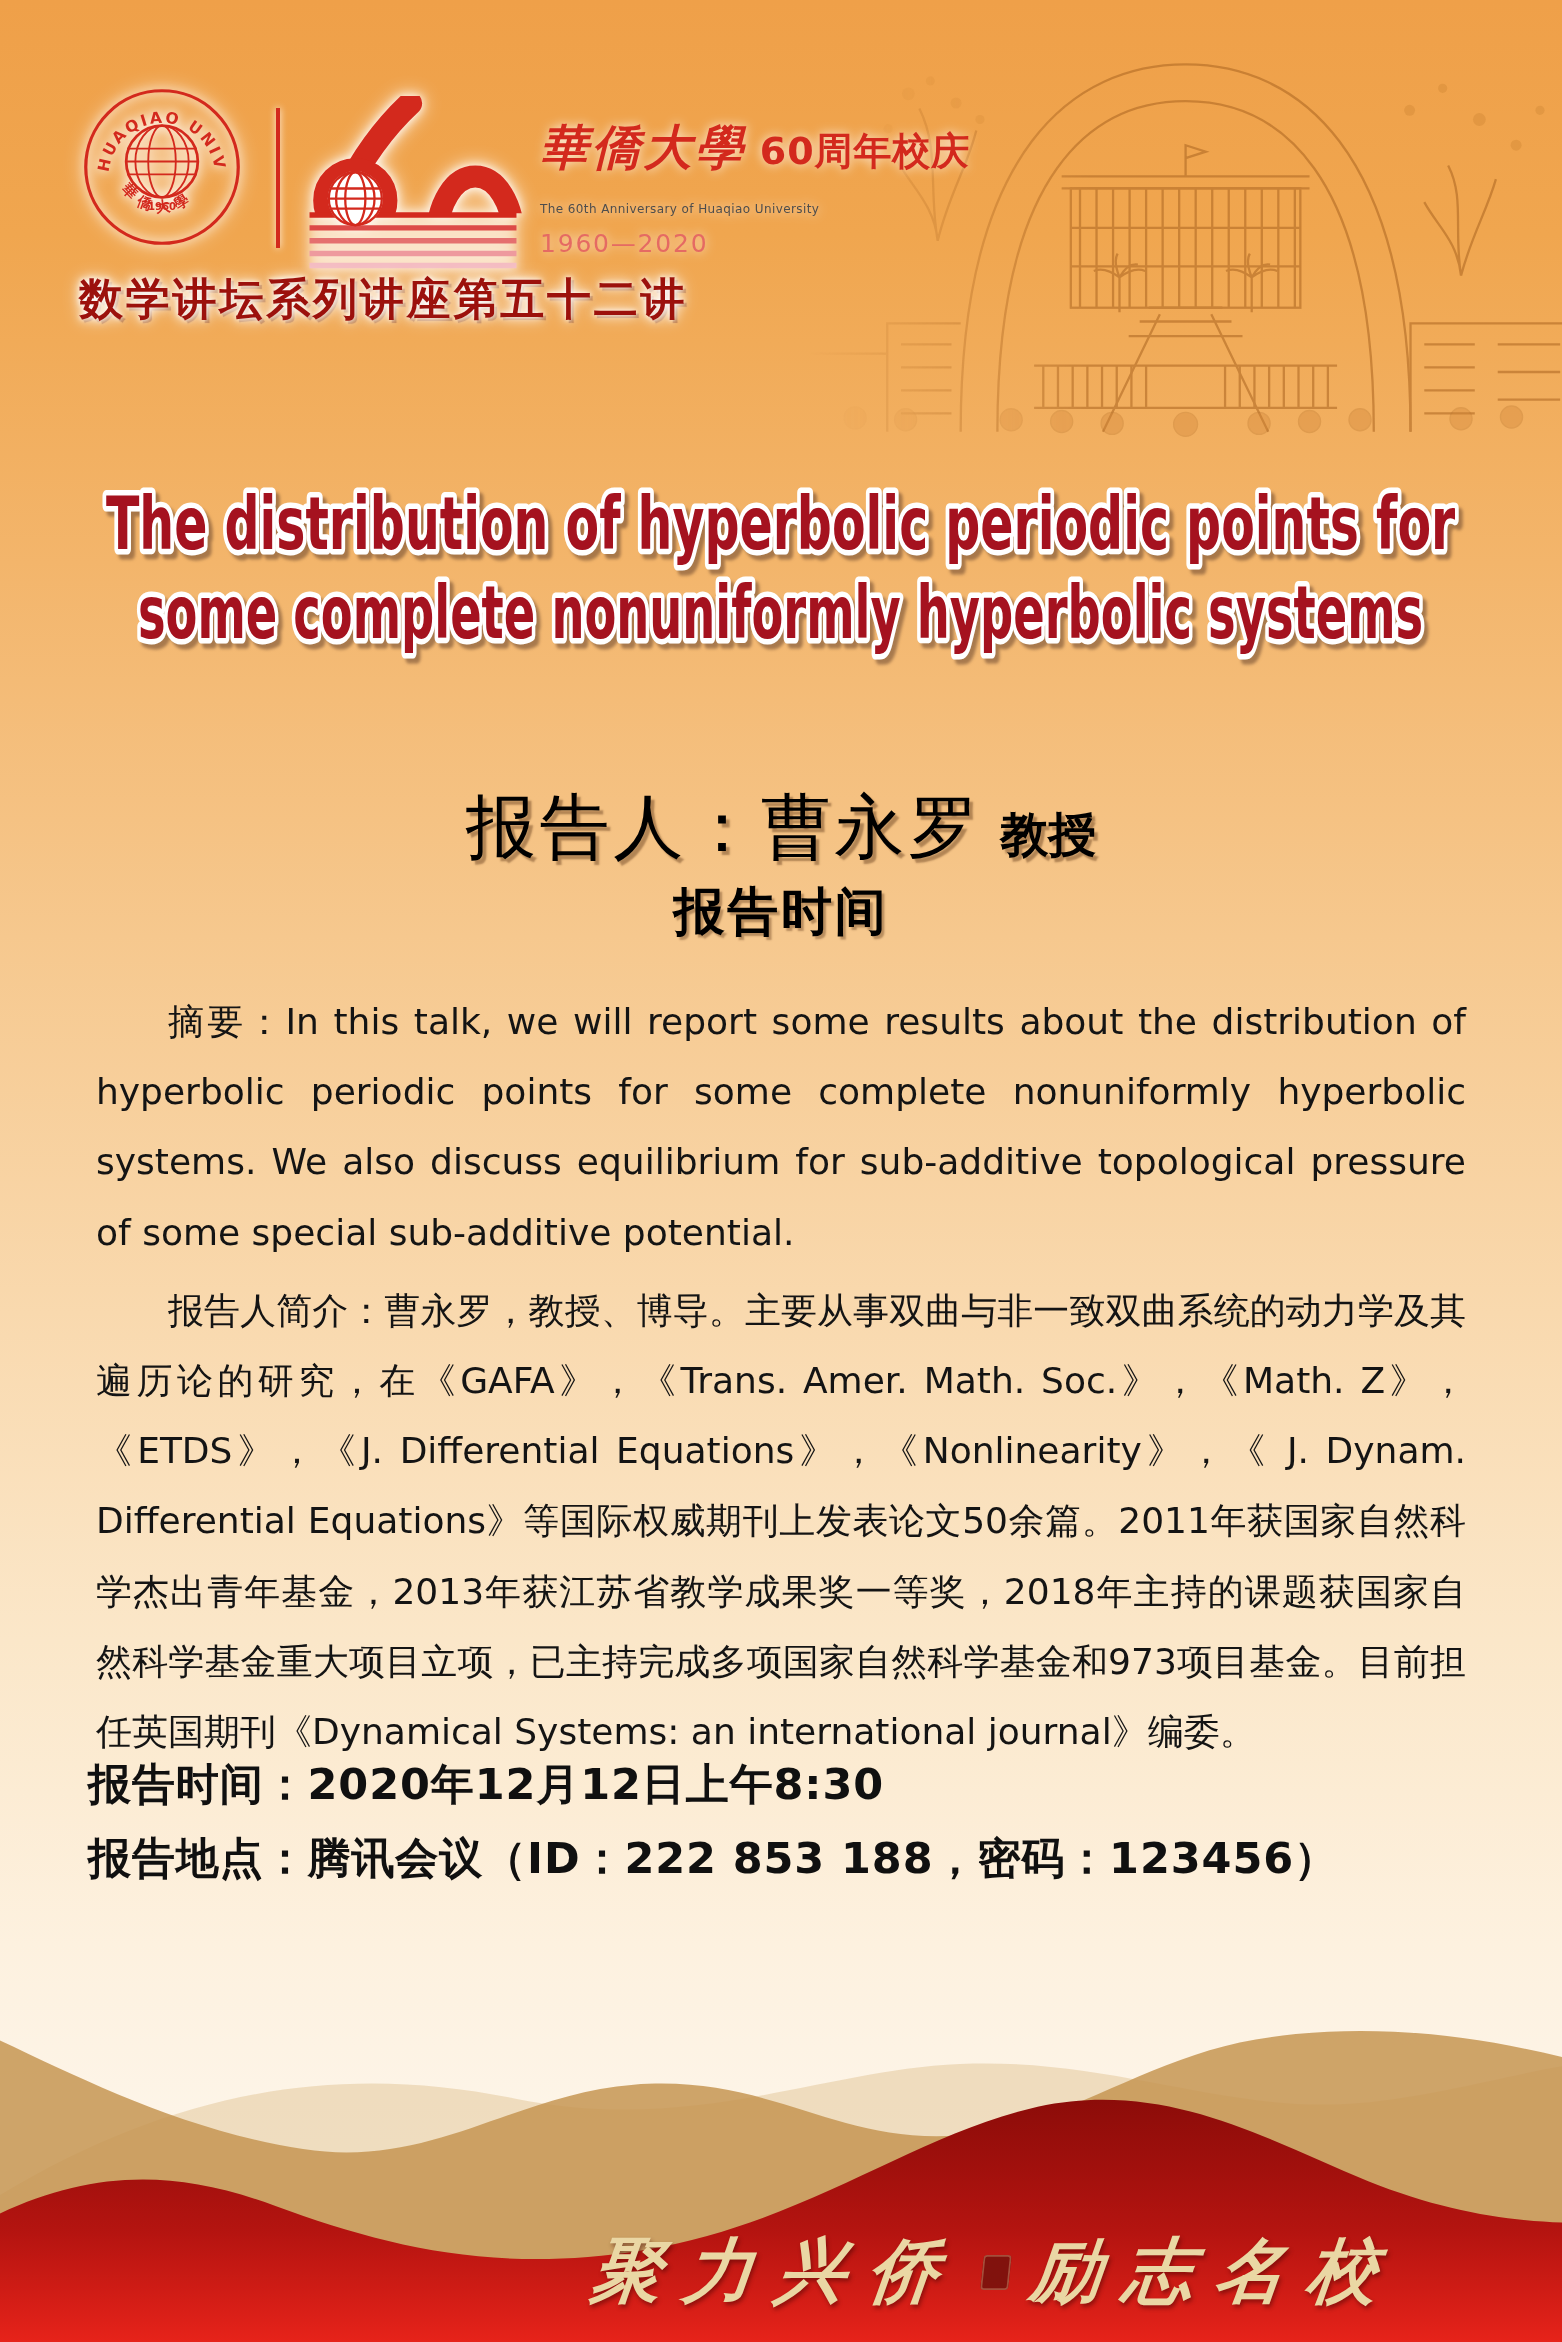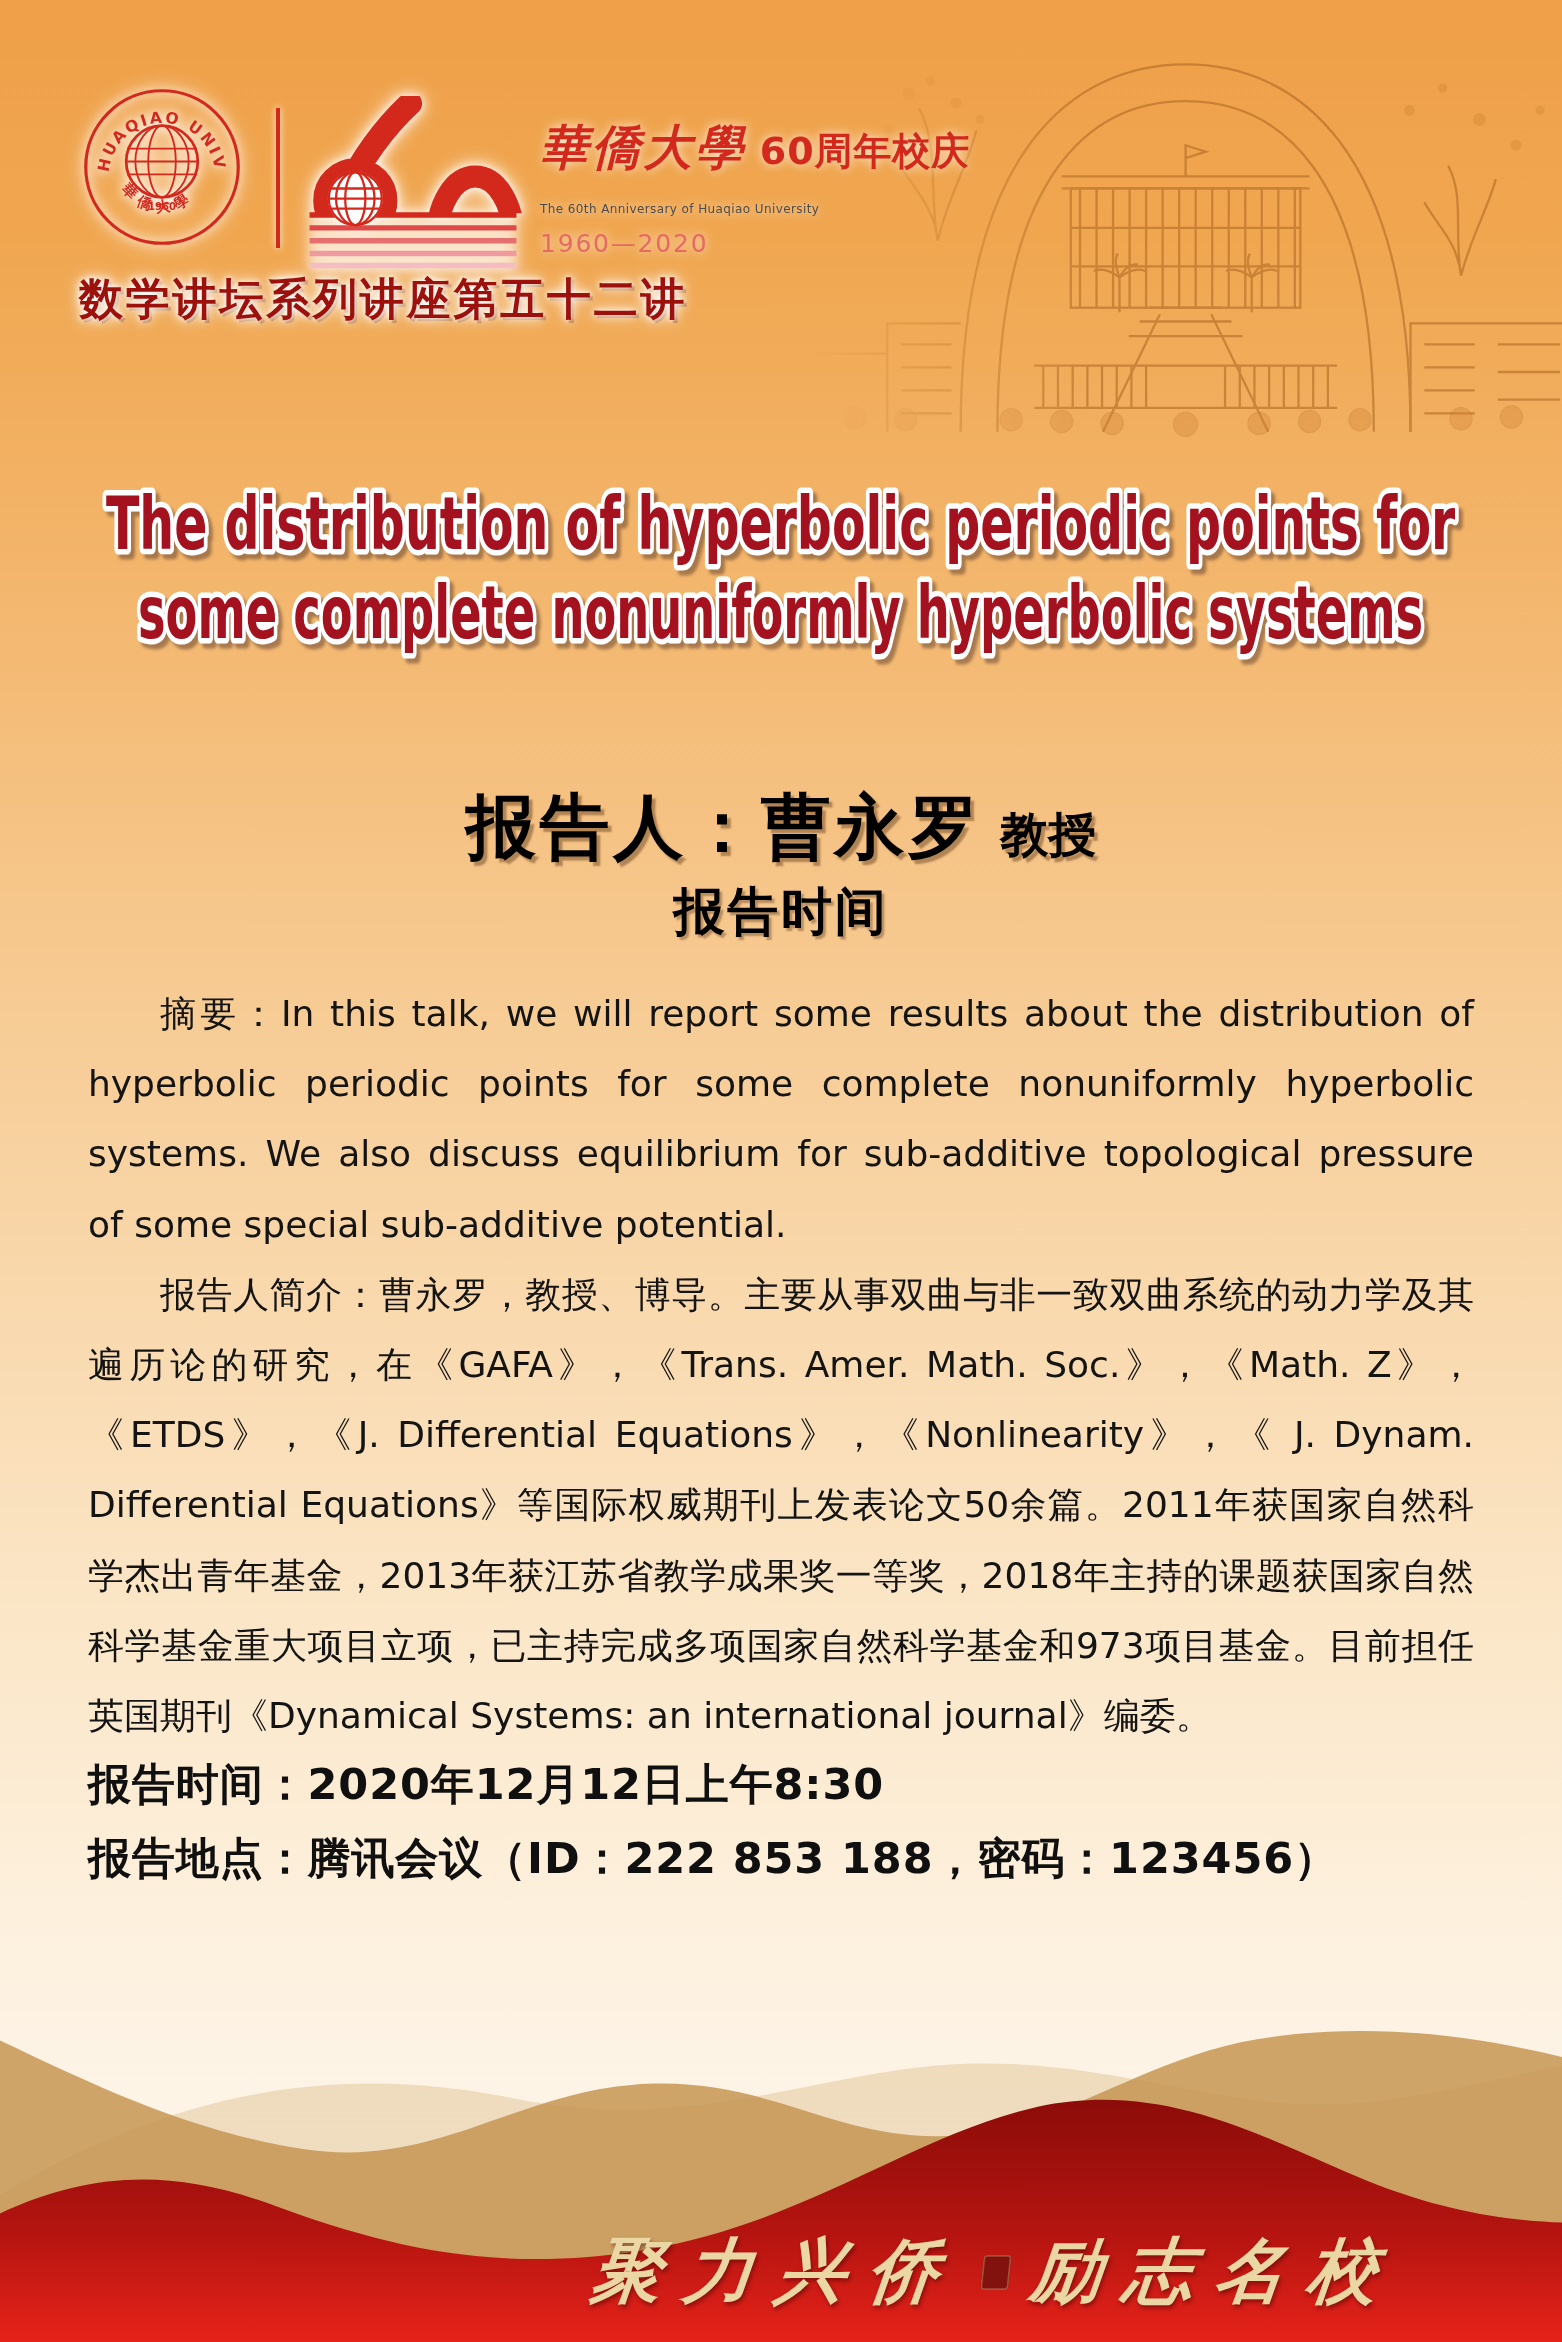--- a/index.html
+++ b/index.html
@@ -35,30 +35,30 @@
 
   
   .title-svg{position:absolute;left:0;top:448px;width:1562px;height:220px;
     filter:drop-shadow(4.6px 5.5px 1.8px rgba(105,70,45,.55));}
   .title-svg text{font-family:"DejaVu Sans",sans-serif;font-weight:bold;font-size:80px;
     fill:#a5121f;stroke:#ffffff;stroke-width:12px;paint-order:stroke;stroke-linejoin:round;}
 
   
   .speaker{position:absolute;left:0;top:781px;width:100%;text-align:center;color:#000;
     text-shadow:3.7px 3.7px 1.8px rgba(95,55,25,.45);}
-  .speaker .big{font-size:70px;font-weight:700;letter-spacing:3.7px;}
+  .speaker .big{font-size:70px;font-weight:400;letter-spacing:3.7px;}
   .speaker .prof{font-size:48px;font-weight:900;margin-left:18.4px;}
   .affiliation{position:absolute;left:0;top:878px;width:100%;text-align:center;
     font-size:51px;font-weight:900;color:#000;letter-spacing:2.8px;
     text-shadow:2.8px 2.8px 1.8px rgba(95,55,25,.4);}
 
   
   .body-text{position:absolute;left:88px;right:88px;top:979px;color:#141414;
     font-size:36px;line-height:1.95;text-align:justify;}
-  .body-text p{margin:0;text-indent:2em;}
+  .body-text p{margin:8px;text-indent:2em;}
 
   
   .details{position:absolute;left:88px;top:1747px;font-size:43px;line-height:1.73;
     color:#101010;font-weight:600;letter-spacing:0.9px;}
 
   
   .footer-svg{position:absolute;left:0;bottom:0;width:1562px;height:387px;}
   .slogan{position:absolute;right:163px;bottom:24px;display:flex;align-items:center;gap:22px;
     transform:skewX(-6deg);}
   .slogan .cal{font-family:"DejaVu Serif",serif;font-style:italic;font-weight:bold;

